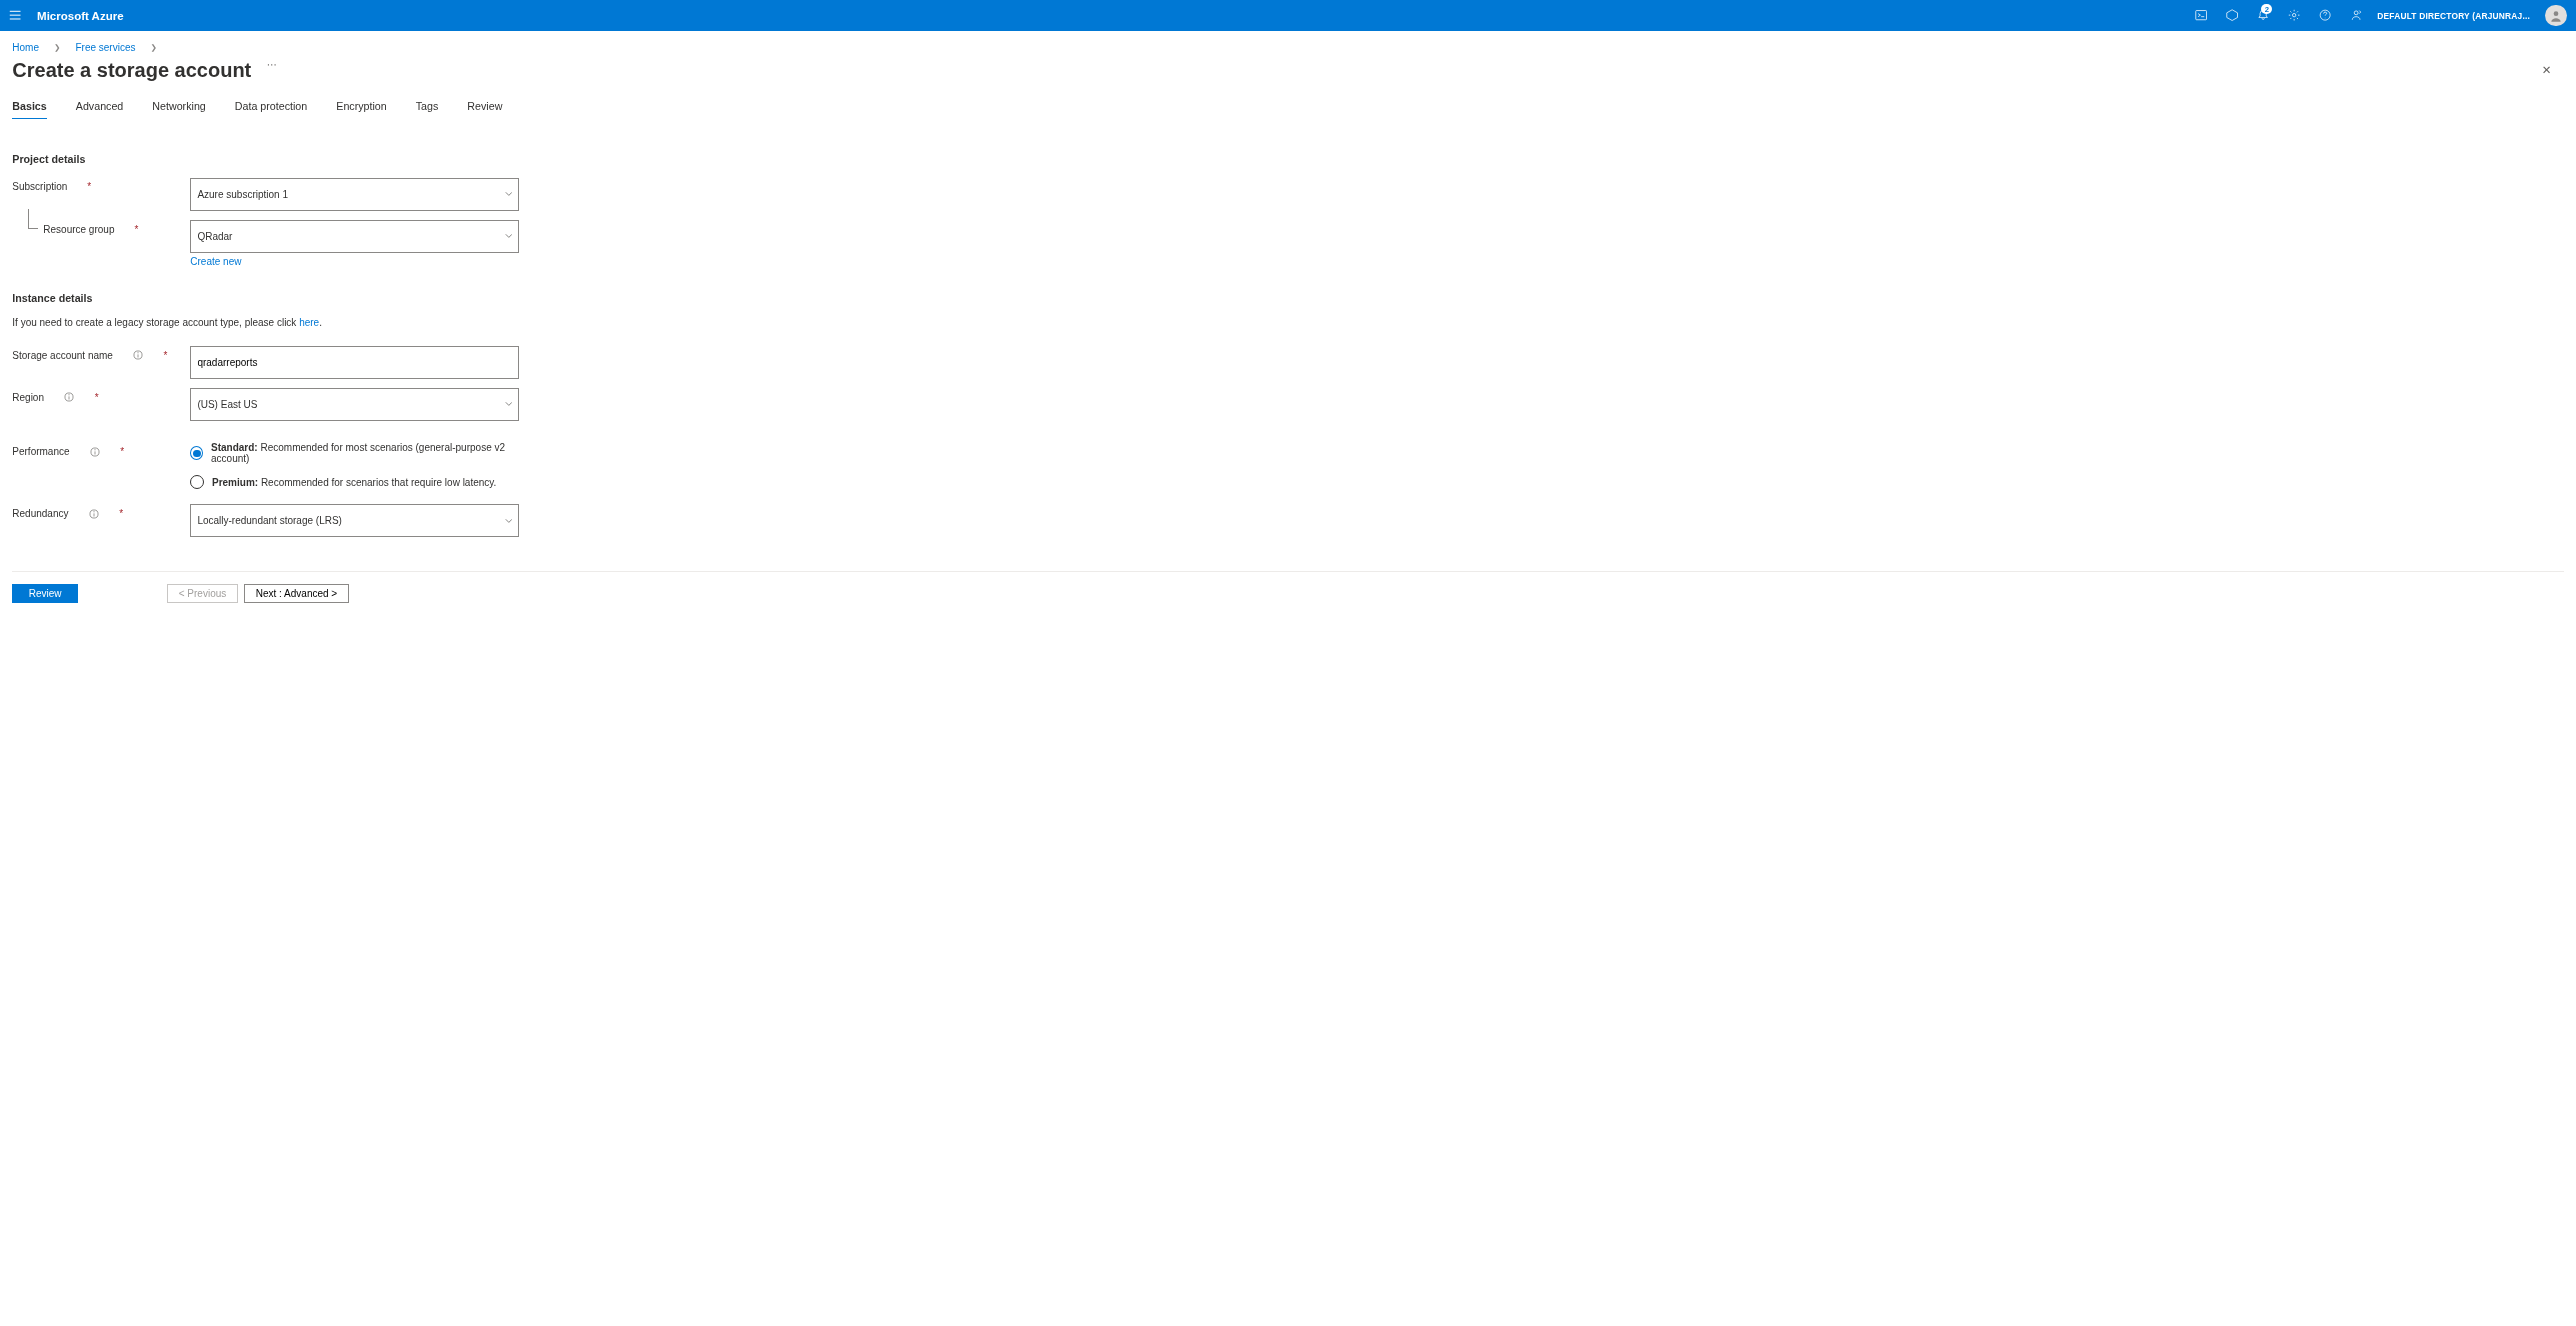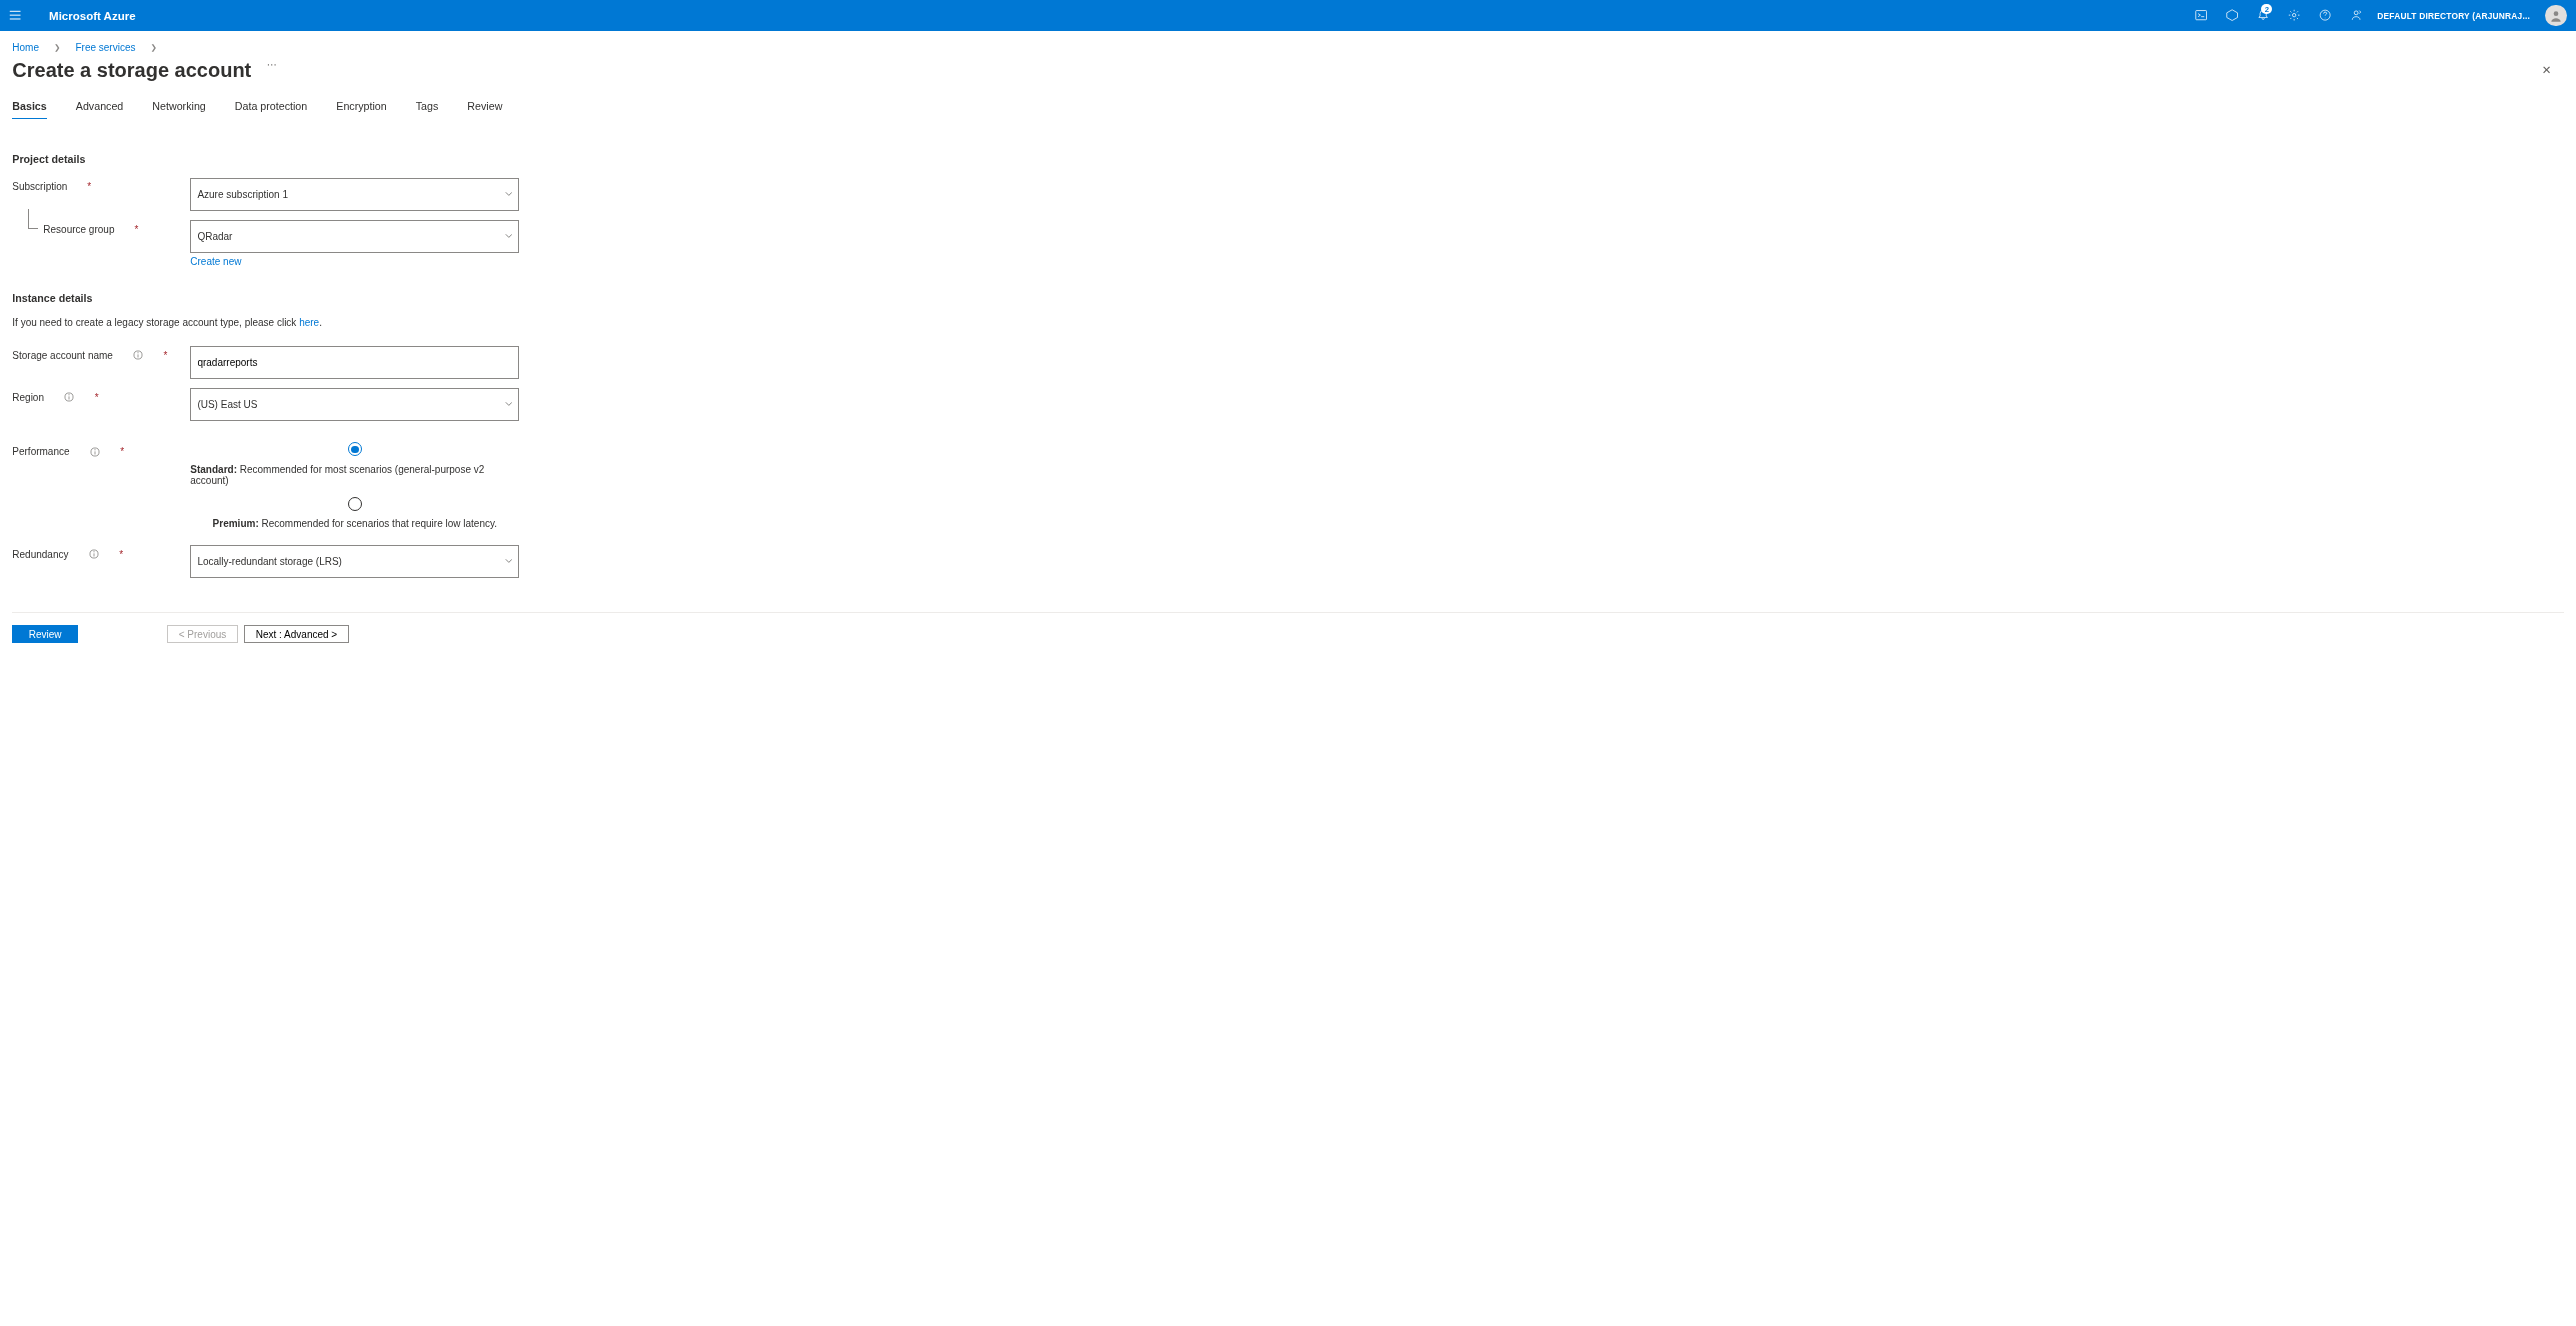--- a/index.html
+++ b/index.html
@@ -1,19 +1,19 @@
 <!DOCTYPE html>
 <html style="font-size:12.3px"><head>
 <meta charset="utf-8">
 <style>
 * { box-sizing: border-box; margin: 0; padding: 0; }
 body { font-family: "Segoe UI", -apple-system, sans-serif; font-size: 10px; color: #323130; background: #fff; }
 
 
-.topbar { background: #0078d4; height: 31px; display: flex; align-items: center; color: #fff; gap: 12px; }
+.topbar { background: #0078d4; height: 31px; display: flex; align-items: center; color: #fff; }
 .hamburger { width: 31px; height: 31px; display: flex; align-items: center; justify-content: center; cursor: pointer; }
 .hamburger svg { width: 12.3px; height: 12.3px; }
 .brand { font-size: 11.5px; font-weight: 600; padding: 0 12.3px 0 6.1px; cursor: pointer; }
 .spacer-left { flex: 0 0 154px; }
 .search-wrap { flex: 0 0 auto; padding: 3.1px 0; }
 .search { display:flex; align-items:center; background:#6ba7df; border-radius:1.5px; width:559px; height:21.5px; padding:0 6.1px; }
 .search svg { width:10.7px; height:10.7px; fill:#fff; }
 .search input { flex:1; background:transparent; border:none; color:#fff; font-size:10px; padding:0 6.1px; outline:none; }
 .search input::placeholder { color:#eaf2fb; }
 .spacer-mid { flex: 1; }
@@ -58,21 +58,21 @@
 .info-icon svg { width:10px; height:10px; fill:#605e5c; }
 .input-col { flex:0 0 329px; }
 
 .select, .textinput { width:329px; height:33px; border:0.8px solid #8a8886; background:#fff; display:flex; align-items:center; padding:0 6.1px; font-size:10px; cursor:pointer; }
 .textinput input { border:none; outline:none; width:100%; font-size:10px; }
 .select .caret { margin-left:auto; }
 .select .caret svg { width:7.7px; height:7.7px; fill:#605e5c; }
 .sublink { font-size:10px; margin-top:3.1px; }
 
 .radio-group { display:flex; flex-direction:column; gap:10.7px; }
-.radio-row { display:flex; align-items:center; gap:7.7px; font-size:10px; cursor:pointer;flex-direction:column; }
+.radio-row { display:flex; align-items:center; gap:7.7px; font-size:10px; cursor:pointer; }
 .radio { width:14px; height:14px; border:0.8px solid #323130; border-radius:50%; display:flex; align-items:center; justify-content:center; }
 .radio.checked { border-color:#0078d4; }
 .radio.checked::after { content:""; width:7.7px; height:7.7px; background:#0078d4; border-radius:50%; }
 
 
 .footer-wrap { padding:0 12.3px 12.3px; }
 .footer-sep { border-top:0.8px solid #edebe9; margin:6.1px 0 12.3px; }
 .footer { display:flex; align-items:center; gap:6.1px; }
 .btn { height:18.4px; padding:0 10.7px; font-size:10px; border:0.8px solid #8a8886; background:#fff; cursor:pointer; display:flex; align-items:center; }
 .btn.primary { background:#0078d4; color:#fff; border-color:#0078d4; padding:0 15.4px; }

